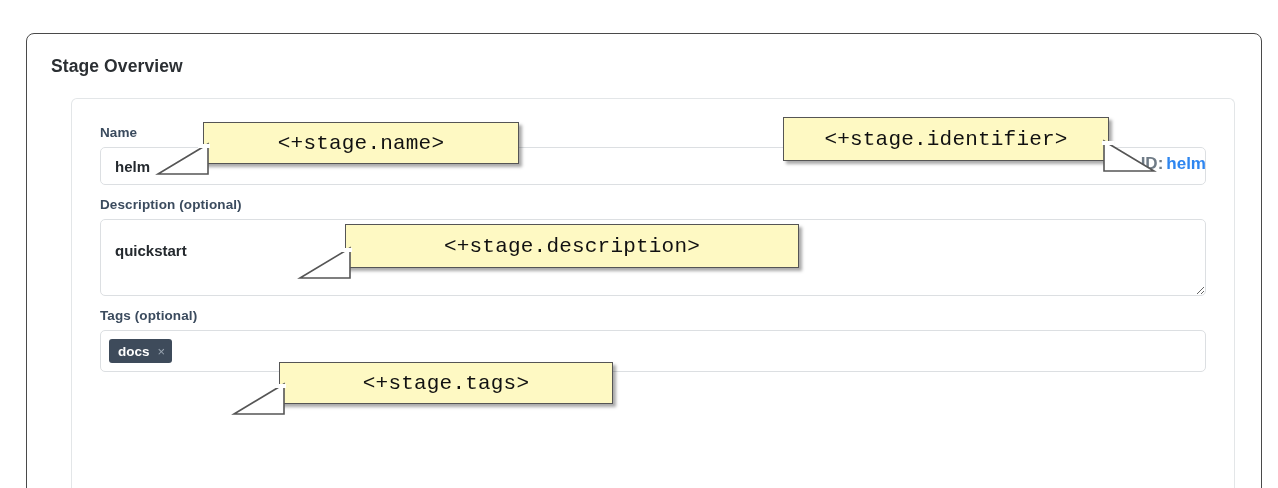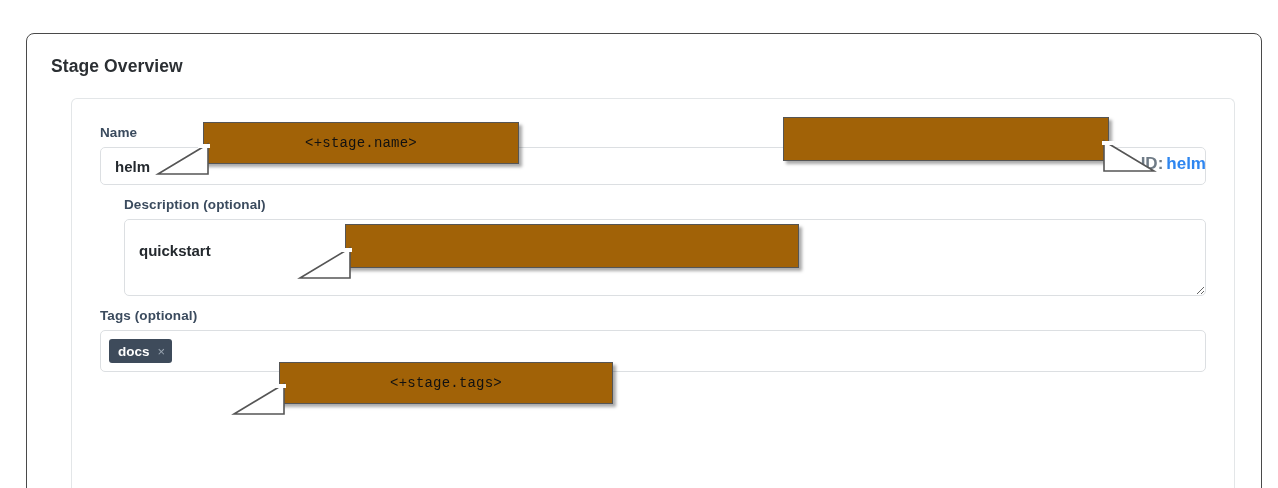--- a/index.html
+++ b/index.html
@@ -142,30 +142,30 @@
   .tag-chip .tag-remove {
     color: #9aa5b1;
     font-size: 13px;
     margin-left: 8px;
     font-weight: normal;
     cursor: pointer;
   }
 
   .field-block { margin-bottom: 14px; }
   #name-block  { margin-bottom: 12px; }
-  #desc-block  { margin-bottom: 12px; margin-left: 24px; }
+  #desc-block  { margin-bottom: 12px; }
 
   
   .callout {
     position: absolute;
-    background: #a16207;
+    background: #fef9c3;
     border: 1.6px solid #555555;
     box-shadow: 3px 3px 3px rgba(0,0,0,0.34);
     font-family: "Liberation Mono", monospace;
-    font-size: 14px;
+    font-size: 21px;
     color: #111111;
     display: flex;
     align-items: center;
     justify-content: center;
     letter-spacing: 0.2px;
     z-index: 20;
     box-sizing: border-box;
   }
   
   .callout .tail {
@@ -228,27 +228,29 @@
 
   <div class="callout" id="callout-name">
     <span>&lt;+stage.name&gt;</span>
     <svg class="tail" viewBox="0 0 50 32">
       <polygon points="50,0 50,30 0,30" fill="#ffffff" stroke="#555555" stroke-width="1.6" stroke-linejoin="miter"></polygon>
       <rect x="40" y="0" width="12" height="4" fill="#ffffff" stroke="none"></rect>
     </svg>
   </div>
 
   <div class="callout tail-right" id="callout-identifier">
+    <span>&lt;+stage.identifier&gt;</span>
     <svg class="tail" viewBox="0 0 50 32">
       <polygon points="50,0 50,30 0,30" fill="#ffffff" stroke="#555555" stroke-width="1.6" stroke-linejoin="miter"></polygon>
       <rect x="40" y="0" width="12" height="4" fill="#ffffff" stroke="none"></rect>
     </svg>
   </div>
 
   <div class="callout" id="callout-description">
+    <span>&lt;+stage.description&gt;</span>
     <svg class="tail" viewBox="0 0 50 32">
       <polygon points="50,0 50,30 0,30" fill="#ffffff" stroke="#555555" stroke-width="1.6" stroke-linejoin="miter"></polygon>
       <rect x="40" y="0" width="12" height="4" fill="#ffffff" stroke="none"></rect>
     </svg>
   </div>
 
   <div class="callout" id="callout-tags">
     <span>&lt;+stage.tags&gt;</span>
     <svg class="tail" viewBox="0 0 50 32">
       <polygon points="50,0 50,30 0,30" fill="#ffffff" stroke="#555555" stroke-width="1.6" stroke-linejoin="miter"></polygon>

